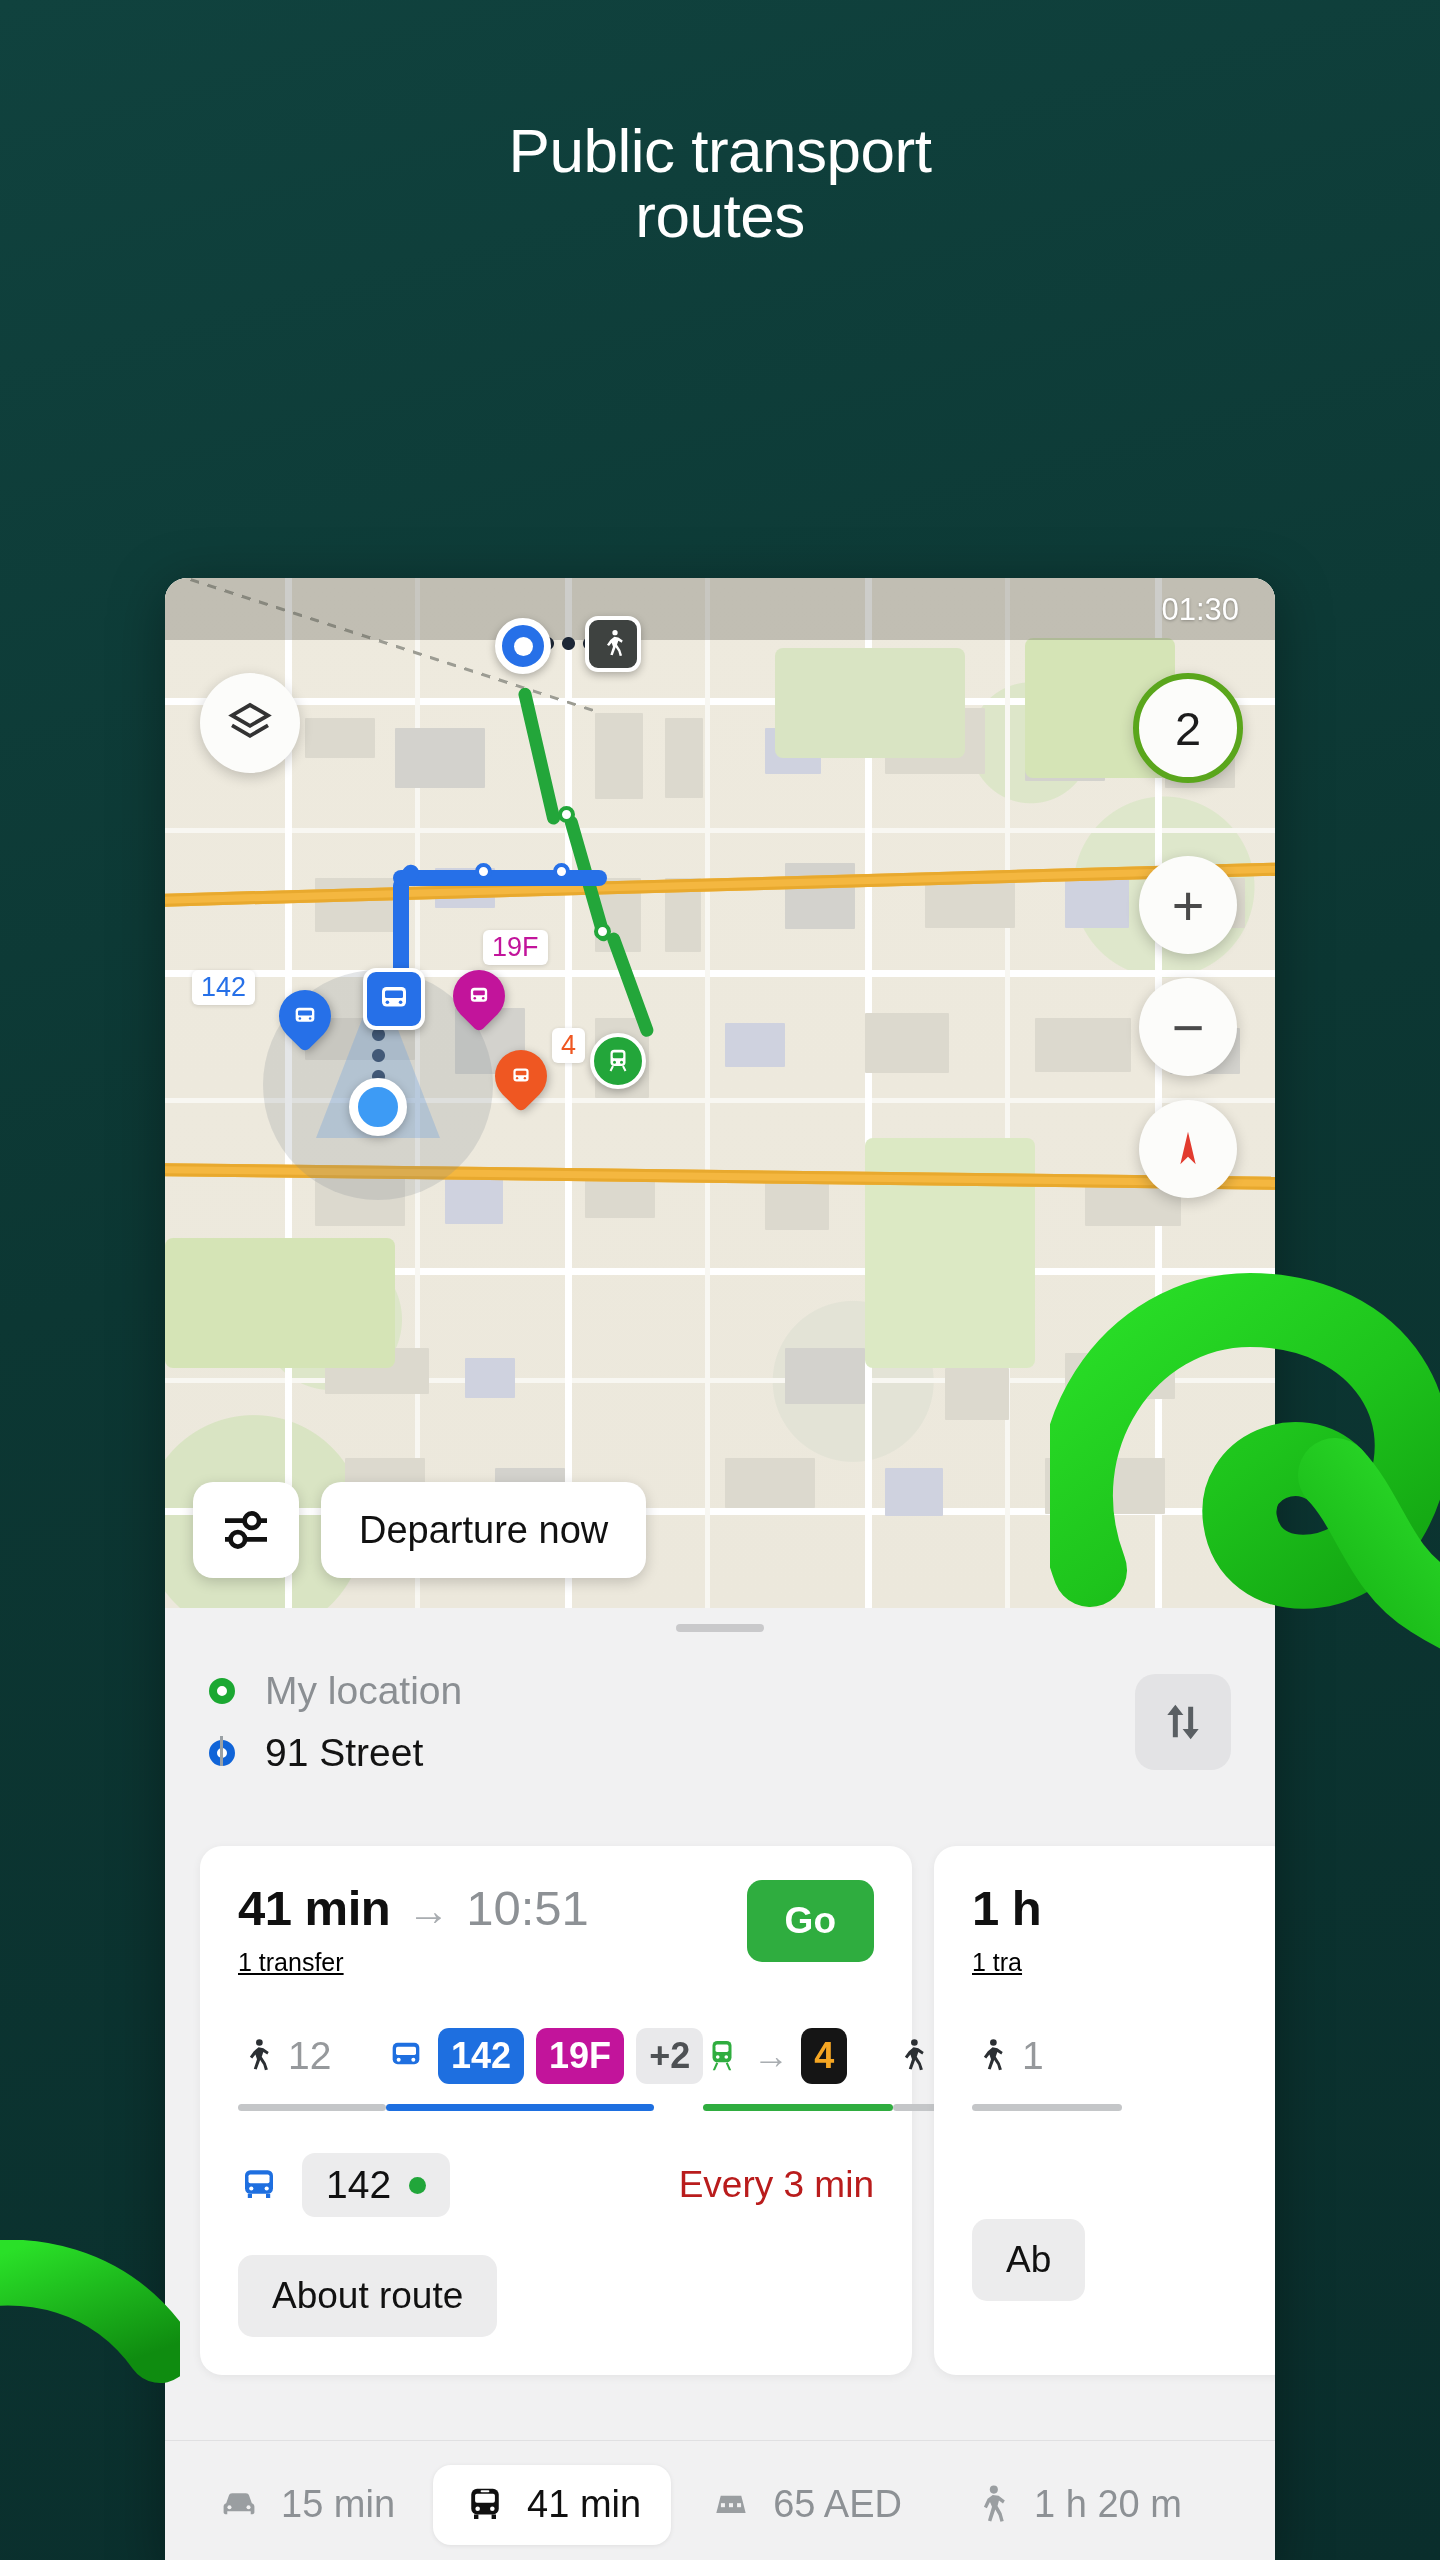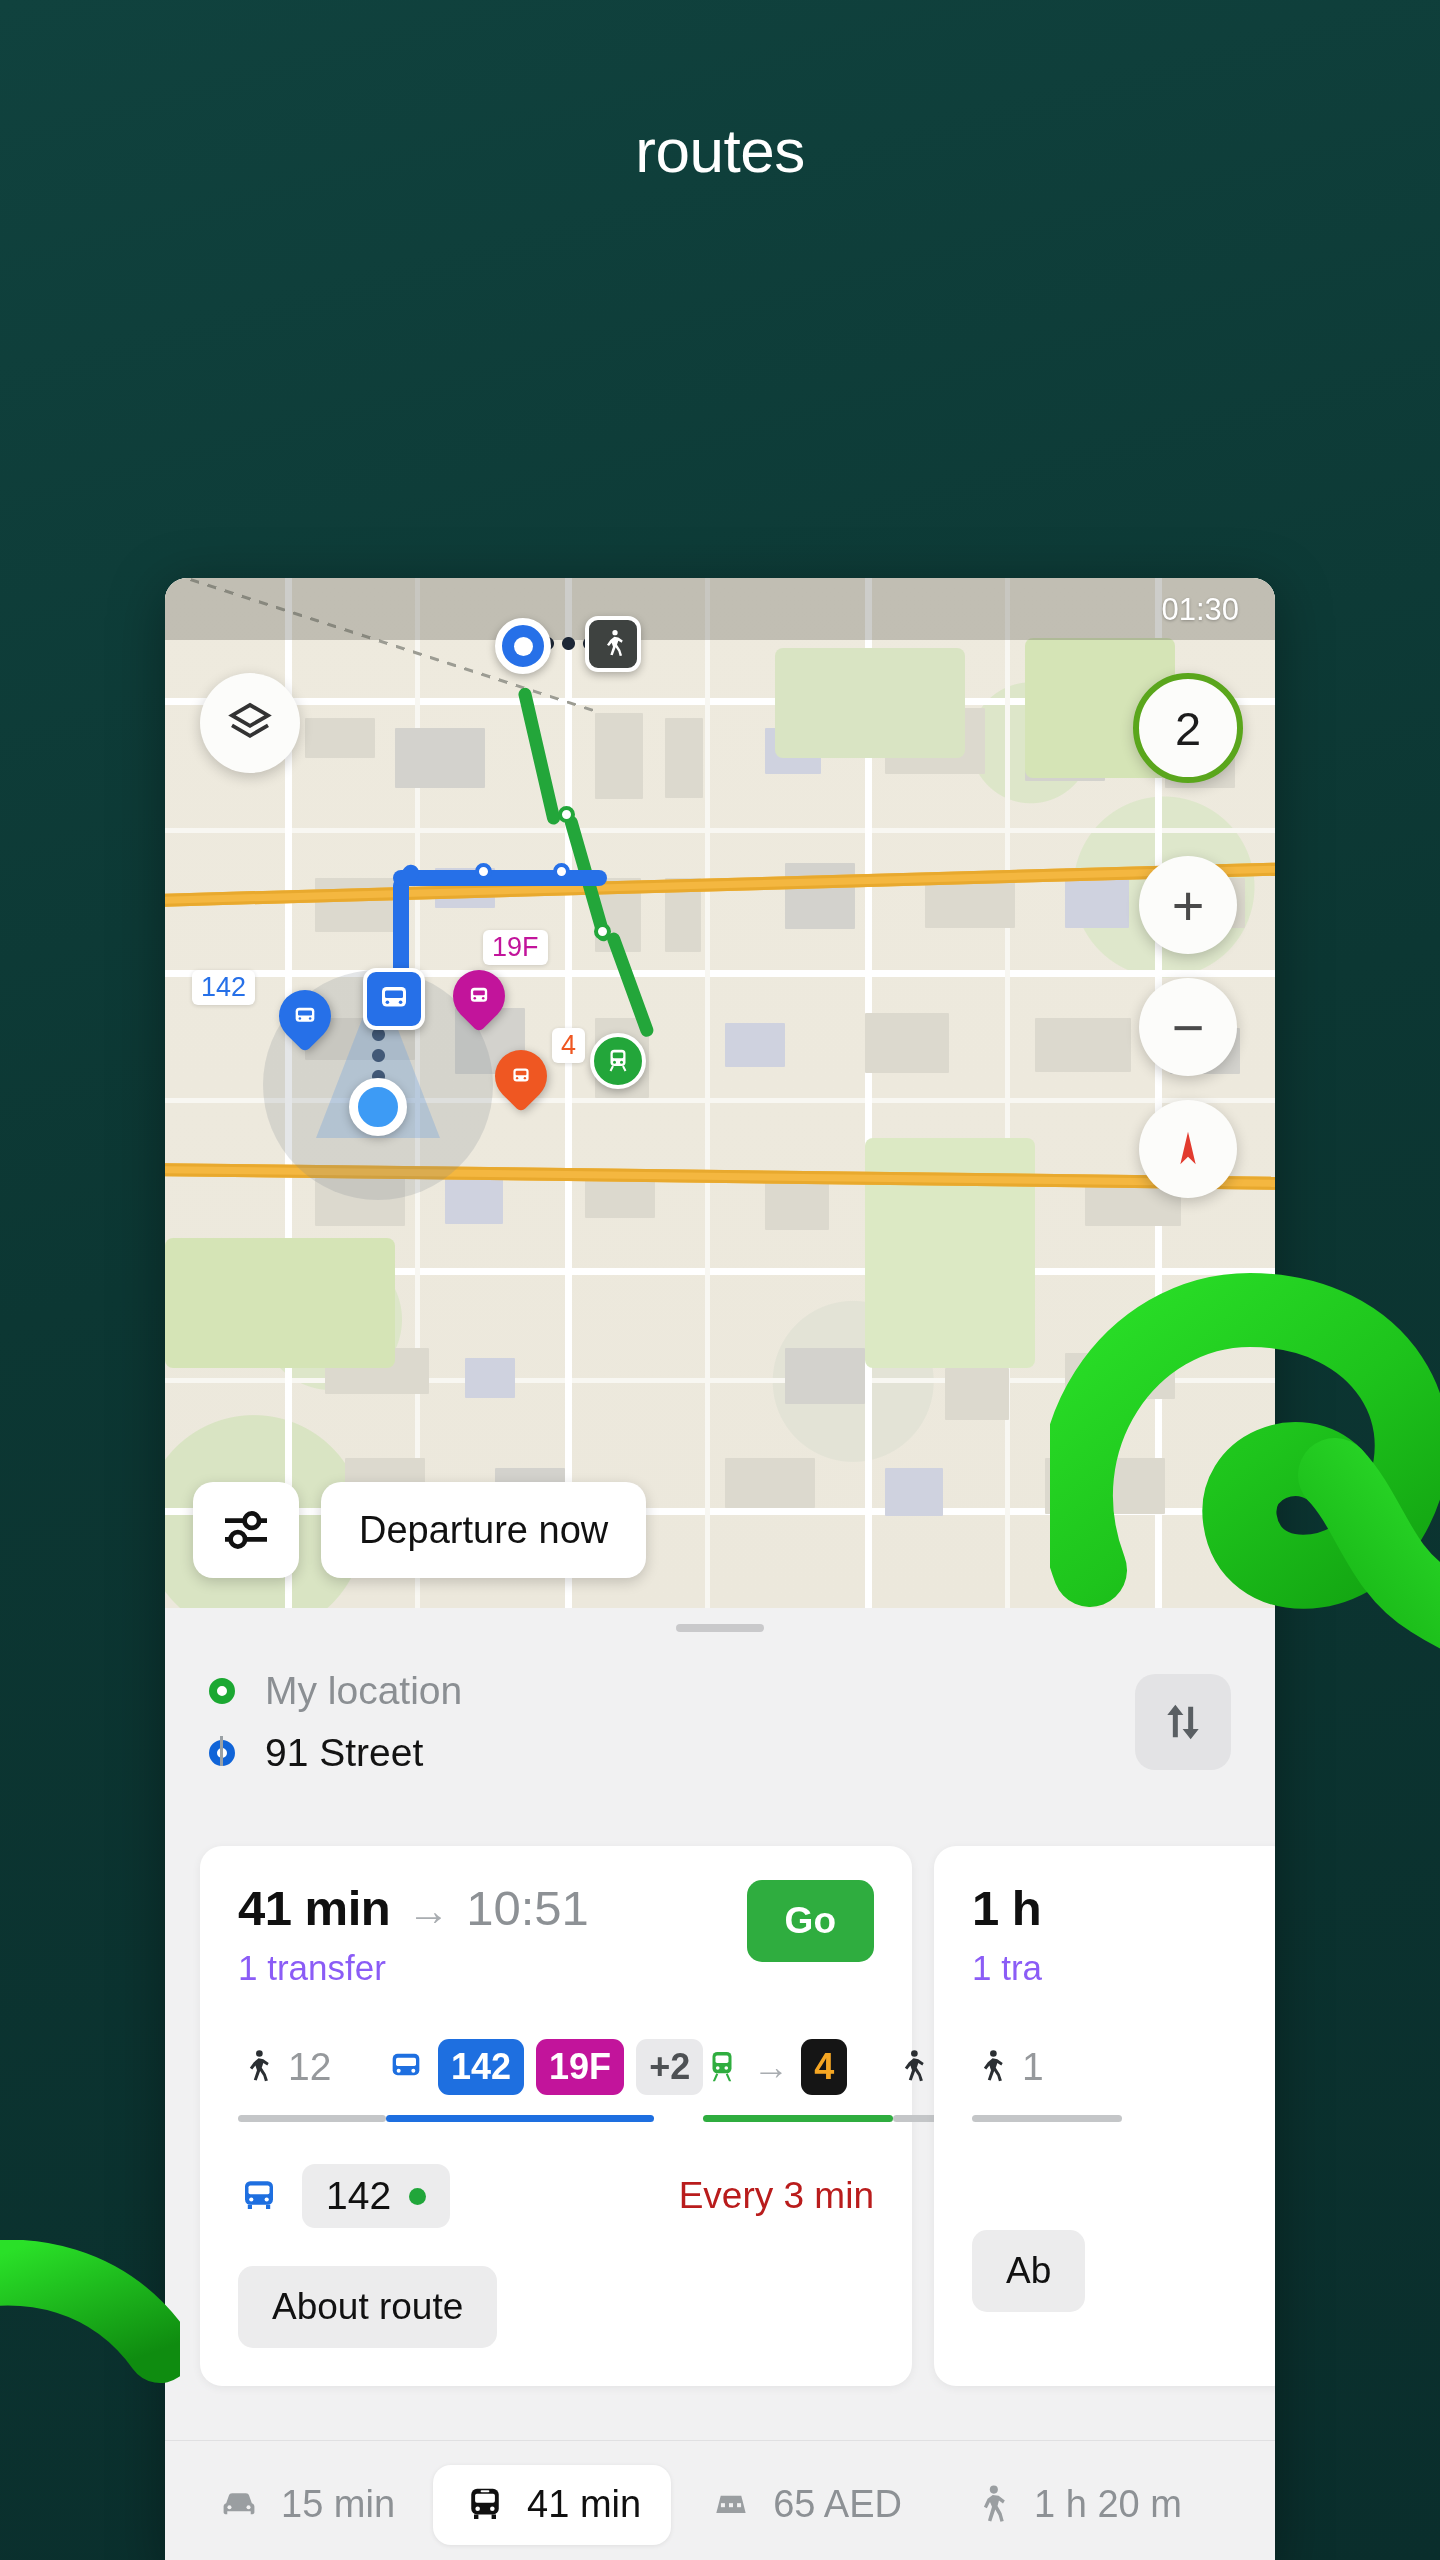--- a/index.html
+++ b/index.html
@@ -236,21 +236,21 @@
     flex: none; padding: 34px 38px 38px 38px;
     box-shadow: 0 2px 10px rgba(0,0,0,0.06);
   }
   .card.primary { width: 712px; }
   .card.secondary { width: 360px; }
   .card-head { display: flex; align-items: flex-start; justify-content: space-between; }
   .dur-line { display: flex; align-items: baseline; gap: 17px; }
   .dur { font-size: 49px; font-weight: 600; color: #101010; letter-spacing: -0.5px;}
   .arrow-gray { font-size: 42px; color: #a9adb1; line-height: 1;}
   .eta { font-size: 49px; color: #8d9195; font-weight: 400; }
-  .transfers { font-size: 35px; color: #8b5cf6; margin-top: 12px; }
+  .transfers { font-size: 25px; color: #000000; margin-top: 12px; text-decoration: underline; }
   .go-btn {
     background: #2fad3f; color: #fff; border-radius: 15px;
     padding: 20px 38px; font-size: 37px; font-weight: 600;
     border: none; cursor: pointer;
   }
 
   .legs { display: flex; align-items: flex-end; gap: 0; margin-top: 46px; }
   .leg { display: flex; flex-direction: column; }
   .leg-inner { display: flex; align-items: center; gap: 12px; height: 66px; }
   .leg-bar { height: 7px; border-radius: 4px; margin-top: 15px; }
@@ -312,20 +312,21 @@
   .ribbon-bl {
     position: absolute; left: -10px; top: 2240px;
     width: 190px; height: 160px; pointer-events: none;
   }
   svg { display:block; }
 </style>
 </head>
 <body>
 
 <div class="headline">
+  <span>Public transport</span>
   <span>routes</span>
 </div>
 
 <div class="phone">
 
   <div class="map">
     <div class="map-base"></div>
 
     <div class="streets">
       <div class="st h" style="top:120px"></div>

